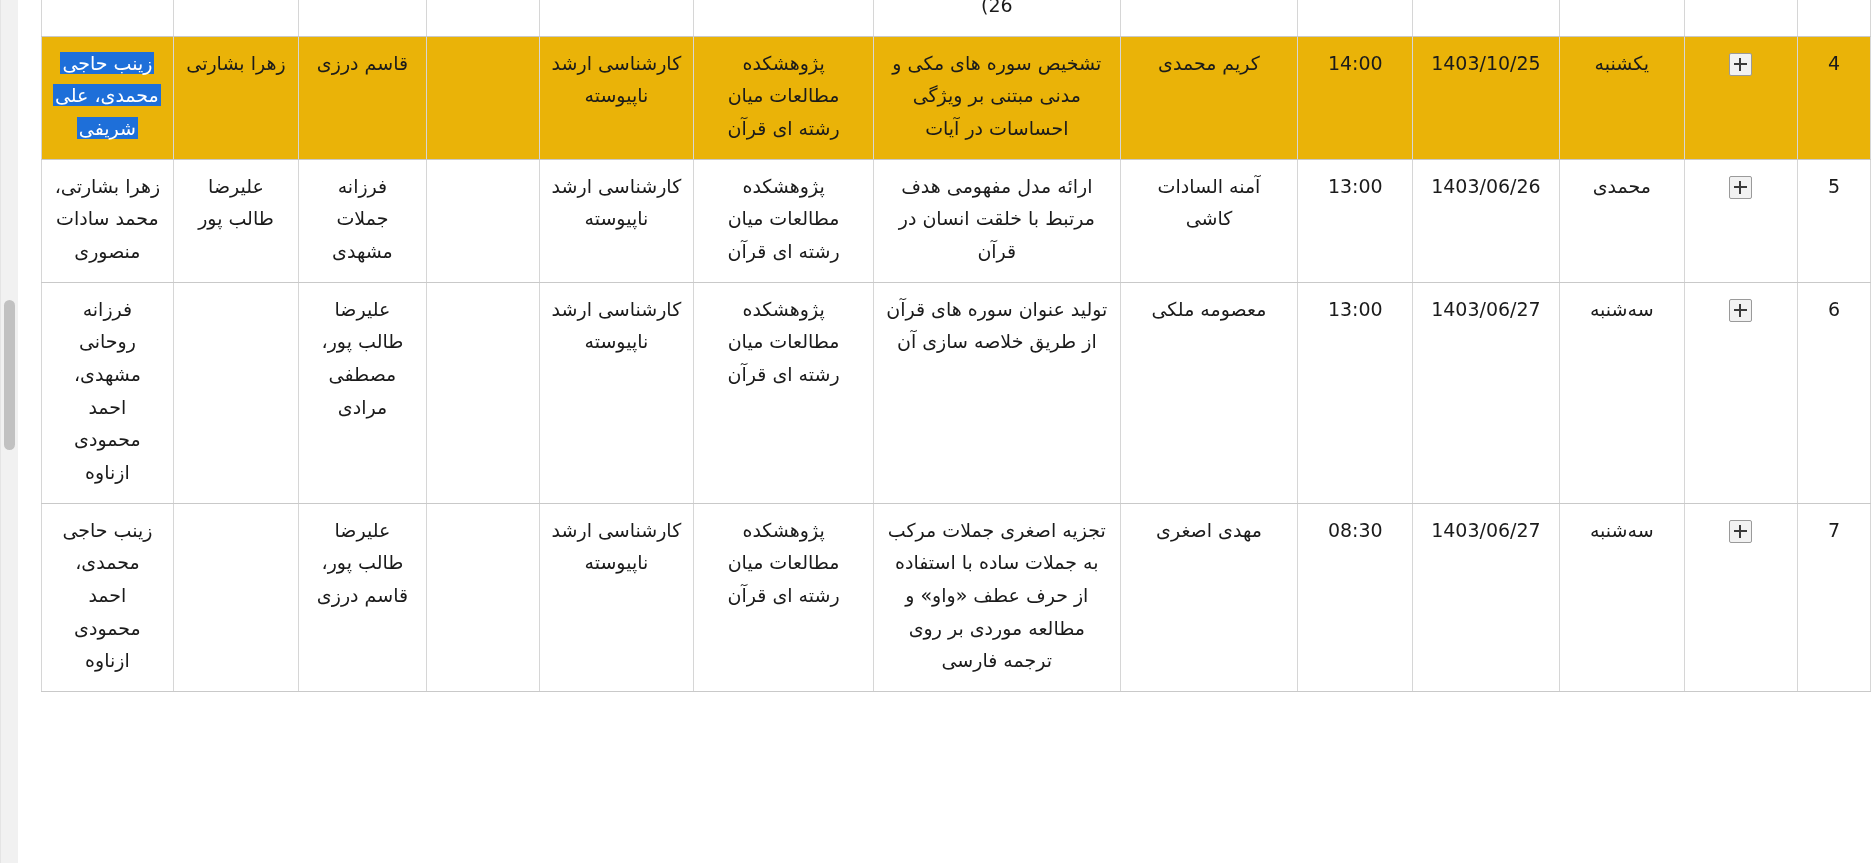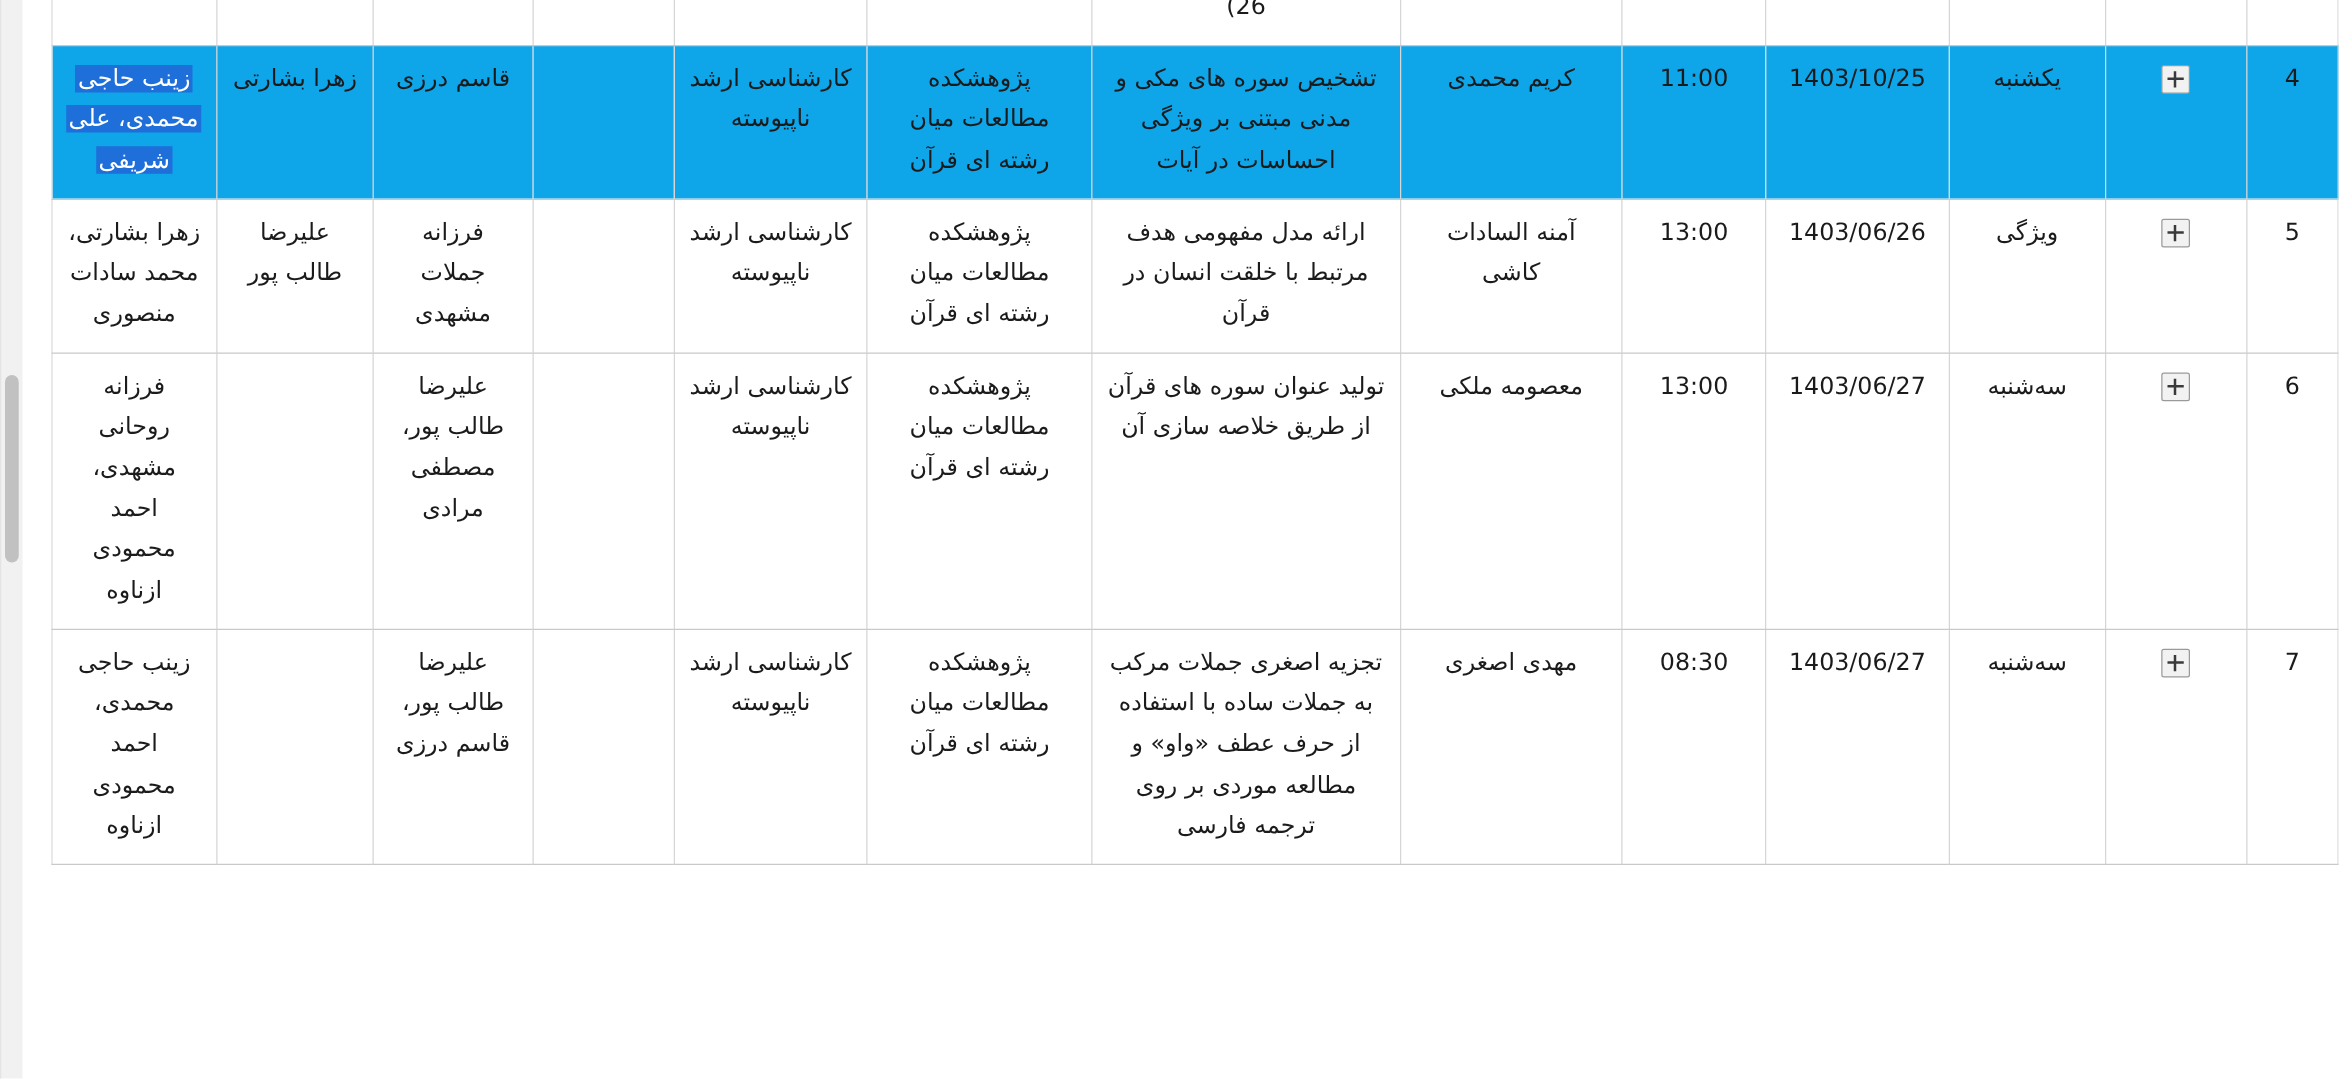--- a/index.html
+++ b/index.html
@@ -33,21 +33,21 @@
     border: 1px solid #d6d6d6;
     border-bottom: 1px solid #c9c9c9;
     vertical-align: top;
     padding: 10px 12px 14px 12px;
     font-size: 19px;
     line-height: 1.72;
     color: #1b1b1b;
     text-align: center;
     font-family: "DejaVu Sans", "Liberation Sans", sans-serif;
   }
-  tr.alt td { background: #0ea5e9; }
+  tr.alt td { background: #eab308; }
   tr.plain td { background: #ffffff; }
 
   
   col.c-index    { width: 70px; }
   col.c-expand   { width: 108px; }
   col.c-day      { width: 120px; }
   col.c-date     { width: 140px; }
   col.c-time     { width: 110px; }
   col.c-student  { width: 170px; }
   col.c-title    { width: 236px; }
@@ -162,39 +162,39 @@
           <td>پور، محمد سادات منصوری</td>
         </tr>
 
         <tr class="alt">
           <td class="td-num">4</td>
           <td class="expand-cell">
             <span class="expand-btn"></span>
           </td>
           <td>یکشنبه</td>
           <td class="td-num">1403/10/25</td>
-          <td class="td-num">11:00</td>
+          <td class="td-num">14:00</td>
           <td>کریم محمدی</td>
           <td>تشخیص سوره های مکی و مدنی مبتنی بر ویژگی احساسات در آیات</td>
           <td>پژوهشکده مطالعات میان رشته ای قرآن</td>
           <td>کارشناسی ارشد ناپیوسته</td>
           <td></td>
           <td>قاسم درزی</td>
           <td>زهرا بشارتی</td>
           <td>
             <span class="hl">زینب حاجی محمدی، علی شریفی</span>
           </td>
         </tr>
 
         <tr class="plain">
           <td class="td-num">5</td>
           <td class="expand-cell">
             <span class="expand-btn"></span>
           </td>
-          <td>ویژگی</td>
+          <td>محمدی</td>
           <td class="td-num">1403/06/26</td>
           <td class="td-num">13:00</td>
           <td>آمنه السادات کاشی</td>
           <td>ارائه مدل مفهومی هدف مرتبط با خلقت انسان در قرآن</td>
           <td>پژوهشکده مطالعات میان رشته ای قرآن</td>
           <td>کارشناسی ارشد ناپیوسته</td>
           <td></td>
           <td>فرزانه جملات مشهدی</td>
           <td>علیرضا طالب پور</td>
           <td>زهرا بشارتی، محمد سادات منصوری</td>

